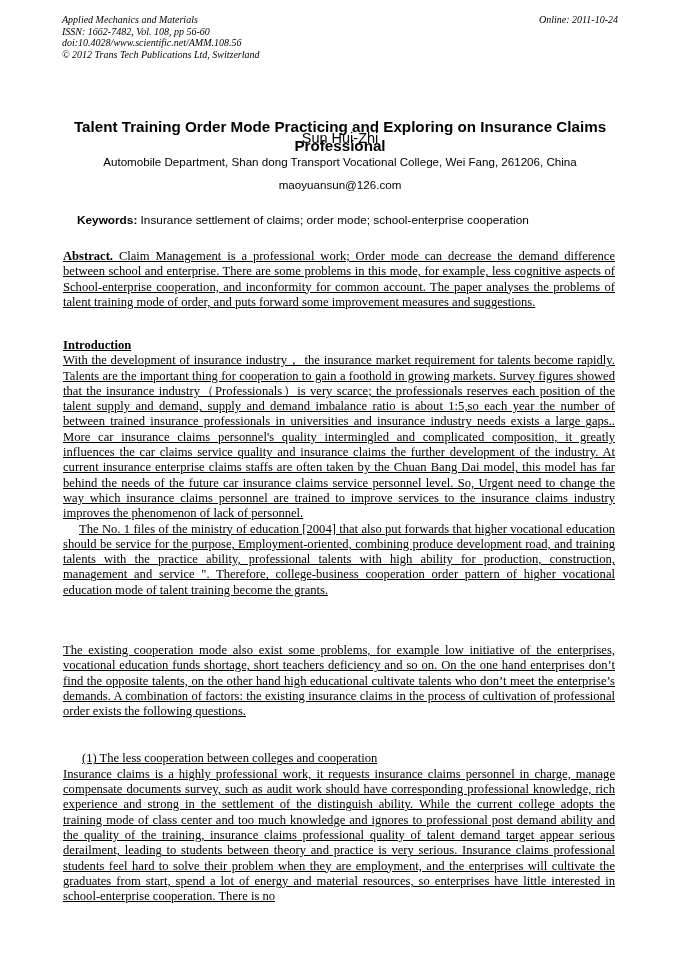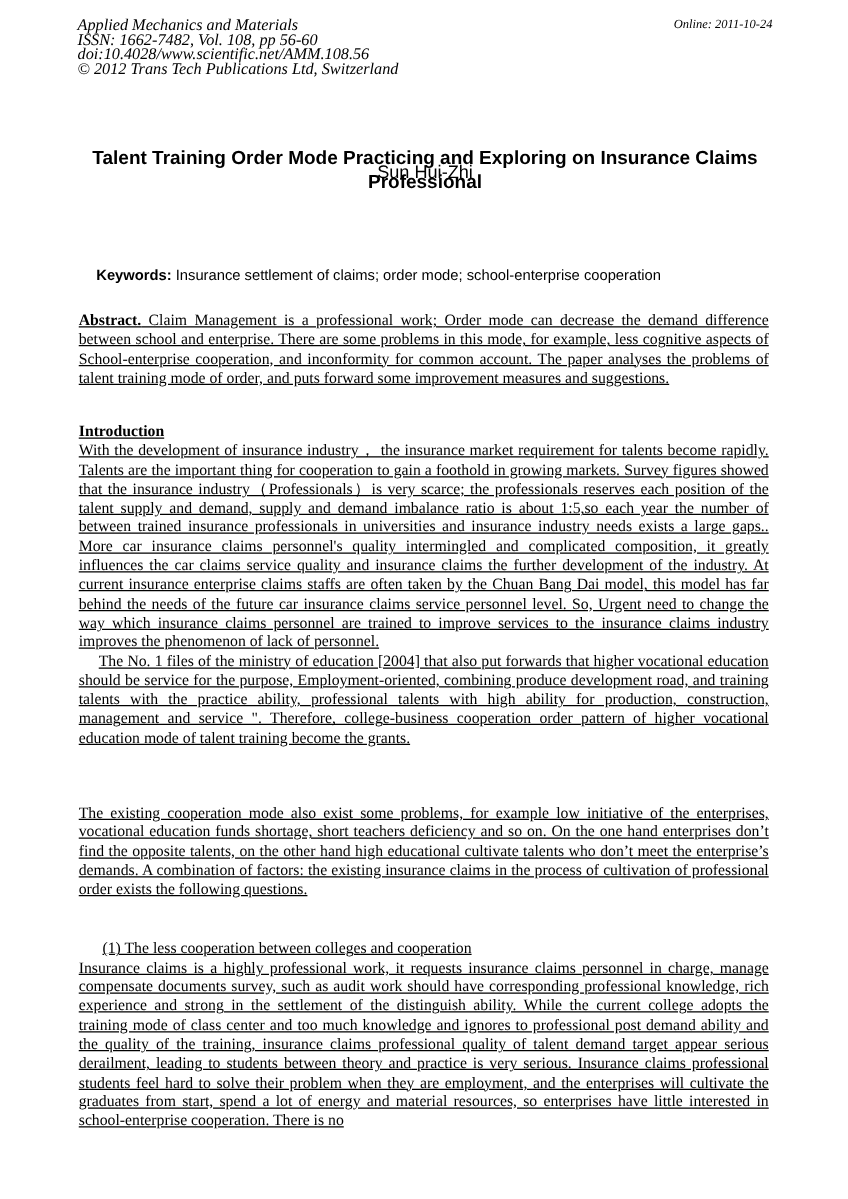--- a/index.html
+++ b/index.html
@@ -1,18 +1,18 @@
 <!DOCTYPE html>
 <html><head>
   <meta charset="utf-8">
   <style>
     html, body { margin: 0; padding: 0; background: #ffffff; }
     body { width: 678px; height: 959px; overflow: hidden; position: relative; color: #000; }
     .page { position: absolute; left: 0; top: 0; width: 678px; height: 959px; background: #fff; }
-    .meta { position: absolute; left: 62px; top: 14px; font-family: "Liberation Serif", serif; font-style: italic; font-size: 13px; line-height: 11.6px; }
+    .meta { position: absolute; left: 62px; top: 14px; font-family: "Liberation Serif", serif; font-style: italic; font-size: 10px; line-height: 11.6px; }
     .meta div { white-space: nowrap; }
     .online { position: absolute; right: 60px; top: 14px; font-family: "Liberation Serif", serif; font-style: italic; font-size: 10px; line-height: 11.6px; white-space: nowrap; }
     .title { position: absolute; left: 62px; width: 556px; top: 82px; text-align: center; font-family: "Liberation Sans", sans-serif; font-weight: bold; font-size: 15.2px; line-height: 18.5px; margin-top: 36px; }
     .author { position: absolute; left: 62px; width: 556px; top: 129px; text-align: center; font-family: "Liberation Sans", sans-serif; font-size: 14.5px; line-height: 18px; }
     .affil { position: absolute; left: 40px; width: 600px; top: 155px; text-align: center; font-family: "Liberation Sans", sans-serif; font-size: 11.6px; line-height: 14px; white-space: nowrap; }
     .email { position: absolute; left: 62px; width: 556px; top: 178px; text-align: center; font-family: "Liberation Sans", sans-serif; font-size: 11.6px; line-height: 14px; }
     .keywords { position: absolute; left: 63px; width: 560px; top: 213px; font-family: "Liberation Sans", sans-serif; font-size: 11.8px; line-height: 14px; white-space: nowrap; }
     .keywords b { font-weight: bold; margin-left: 14px; }
     .body { position: absolute; left: 63px; width: 552px; font-family: "Liberation Serif", serif; font-size: 12.6px; line-height: 15.3px; text-align: justify; text-decoration: underline; }
     .body p { margin: 0; }
@@ -31,20 +31,22 @@
   <div class="meta">
     <div>Applied Mechanics and Materials</div>
     <div>ISSN: 1662-7482, Vol. 108, pp 56-60</div>
     <div>doi:10.4028/www.scientific.net/AMM.108.56</div>
     <div>© 2012 Trans Tech Publications Ltd, Switzerland</div>
   </div>
   <div class="online">Online: 2011-10-24</div>
 
   <div class="title">Talent Training Order Mode Practicing and Exploring on Insurance Claims Professional</div>
   <div class="author">Sun Hui-Zhi</div>
+  <div class="affil">Automobile Department, Shan dong Transport Vocational College, Wei Fang, 261206, China</div>
+  <div class="email">maoyuansun@126.com</div>
 
   <div class="keywords"><b>Keywords:</b><span> Insurance settlement of claims; order mode; school-enterprise cooperation</span></div>
 
   <div class="body abstract">
     <p><b>Abstract.</b><span> Claim Management is a professional work; Order mode can decrease the demand difference between school and enterprise. There are some problems in this mode, for example, less cognitive aspects of School-enterprise cooperation, and inconformity for common account. The paper analyses the problems of talent training mode of order, and puts forward some improvement measures and suggestions.</span></p>
   </div>
 
   <div class="body intro">
     <p class="heading">Introduction</p>
     <p>With the development of insurance industry， the insurance market requirement for talents become rapidly. Talents are the important thing for cooperation to gain a foothold in growing markets. Survey figures showed that the insurance industry（Professionals）is very scarce; the professionals reserves each position of the talent supply and demand, supply and demand imbalance ratio is about 1:5,so each year the number of between trained insurance professionals in universities and  insurance industry needs  exists a large gaps.. More car insurance claims personnel's quality intermingled and complicated composition, it greatly influences the car claims service quality and insurance claims the further development of the industry. At current insurance enterprise claims staffs are often taken by the Chuan Bang Dai model, this model has far behind the needs of the future car insurance claims service personnel level. So, Urgent need to change the way which insurance claims personnel are trained to improve services to the insurance claims industry improves the phenomenon of lack of personnel.</p>

